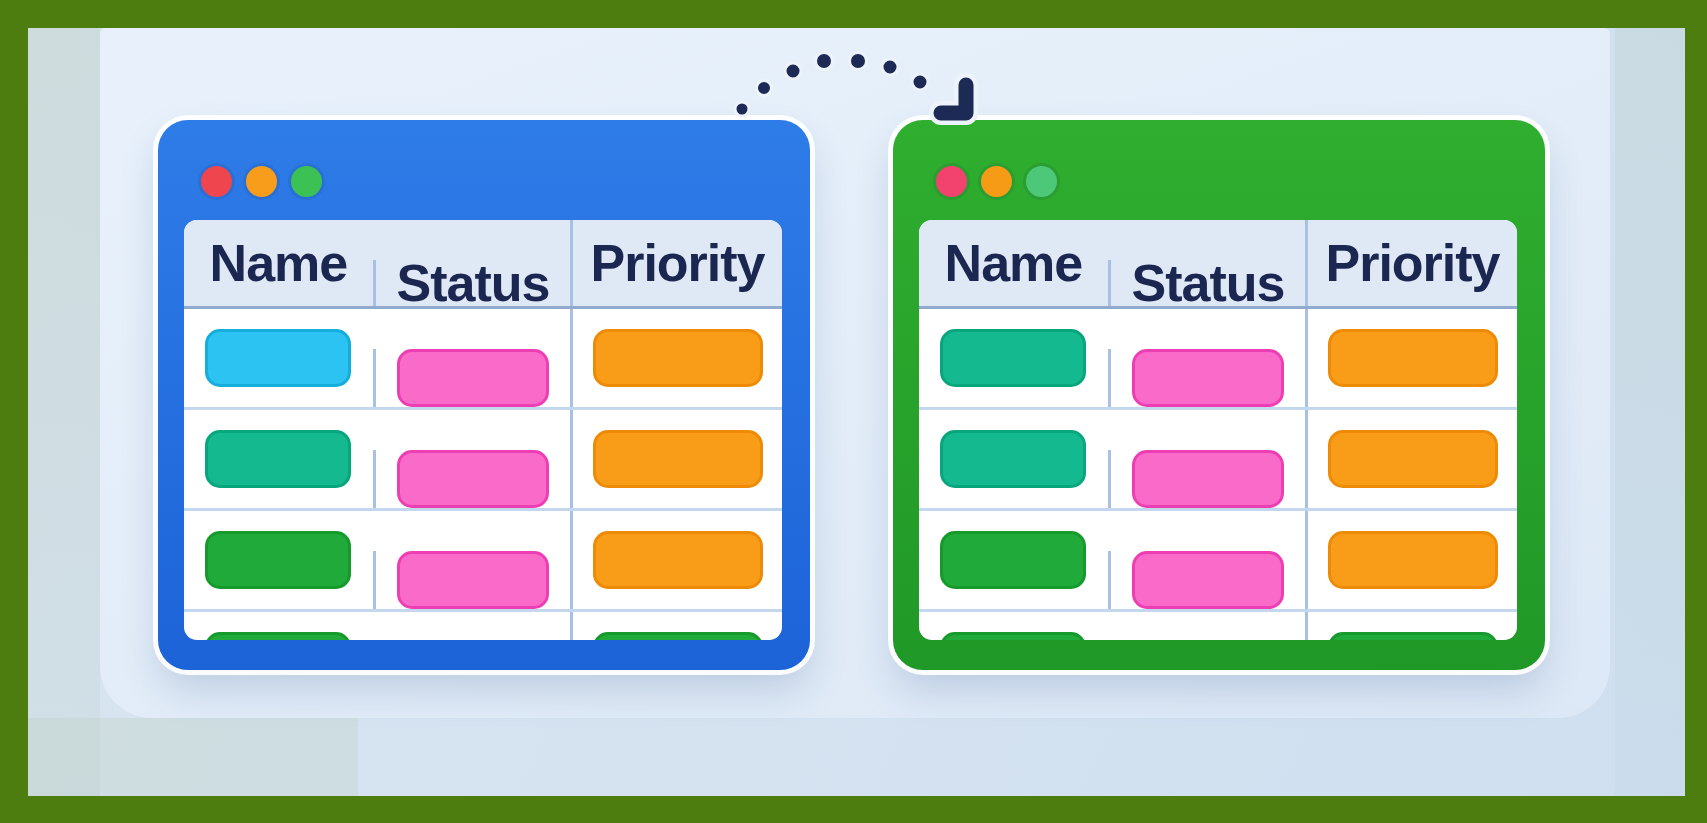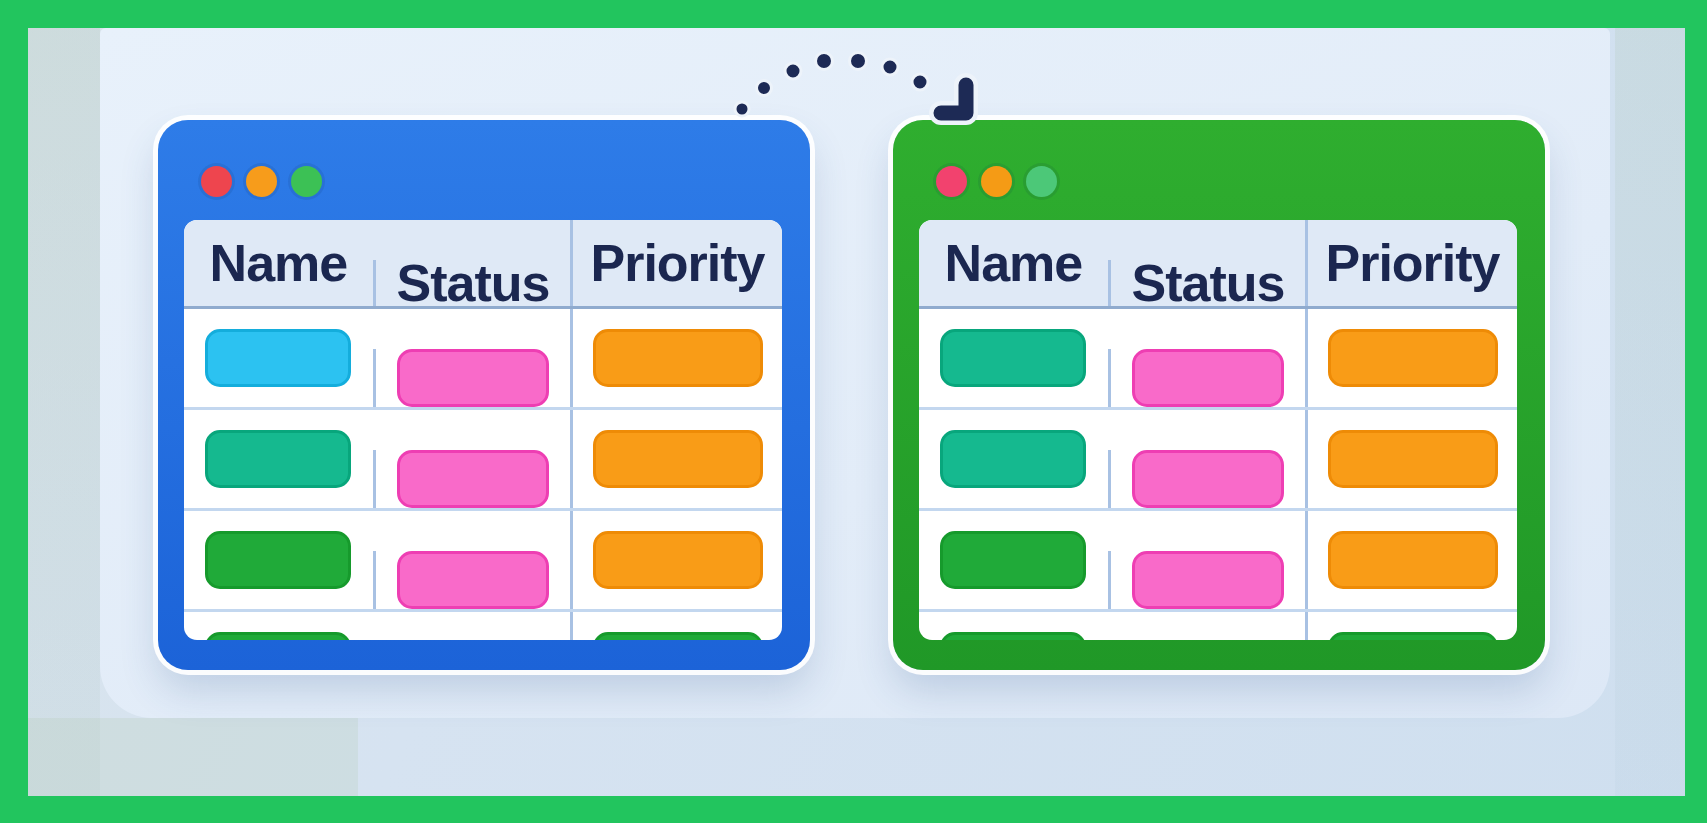--- a/index.html
+++ b/index.html
@@ -1,18 +1,18 @@
 <!DOCTYPE html>
 <html><head>
 <meta charset="utf-8">
 <style>
   html,body { margin:0; padding:0; background:#ffffff; }
   .canvas {
     position:relative; width:1707px; height:823px; overflow:hidden;
-    background:#22c55e; font-family:"Liberation Sans", sans-serif;
+    background:#4d7c0f; font-family:"Liberation Sans", sans-serif;
   }
   
   .bg {
     position:absolute; left:28px; top:28px; right:22px; bottom:27px;
     background:linear-gradient(115deg,#d9e4ec 0%, #d6e3f1 35%, #cfdfef 100%);
   }
   .strip-left  { position:absolute; left:0;  top:0; width:72px; height:100%;
                  background:linear-gradient(180deg, rgba(178,200,186,.30), rgba(178,200,200,.18)); }
   .strip-right { position:absolute; right:0; top:0; width:70px; height:100%;
                  background:linear-gradient(200deg, rgba(178,202,186,.26), rgba(170,196,214,.12)); }

